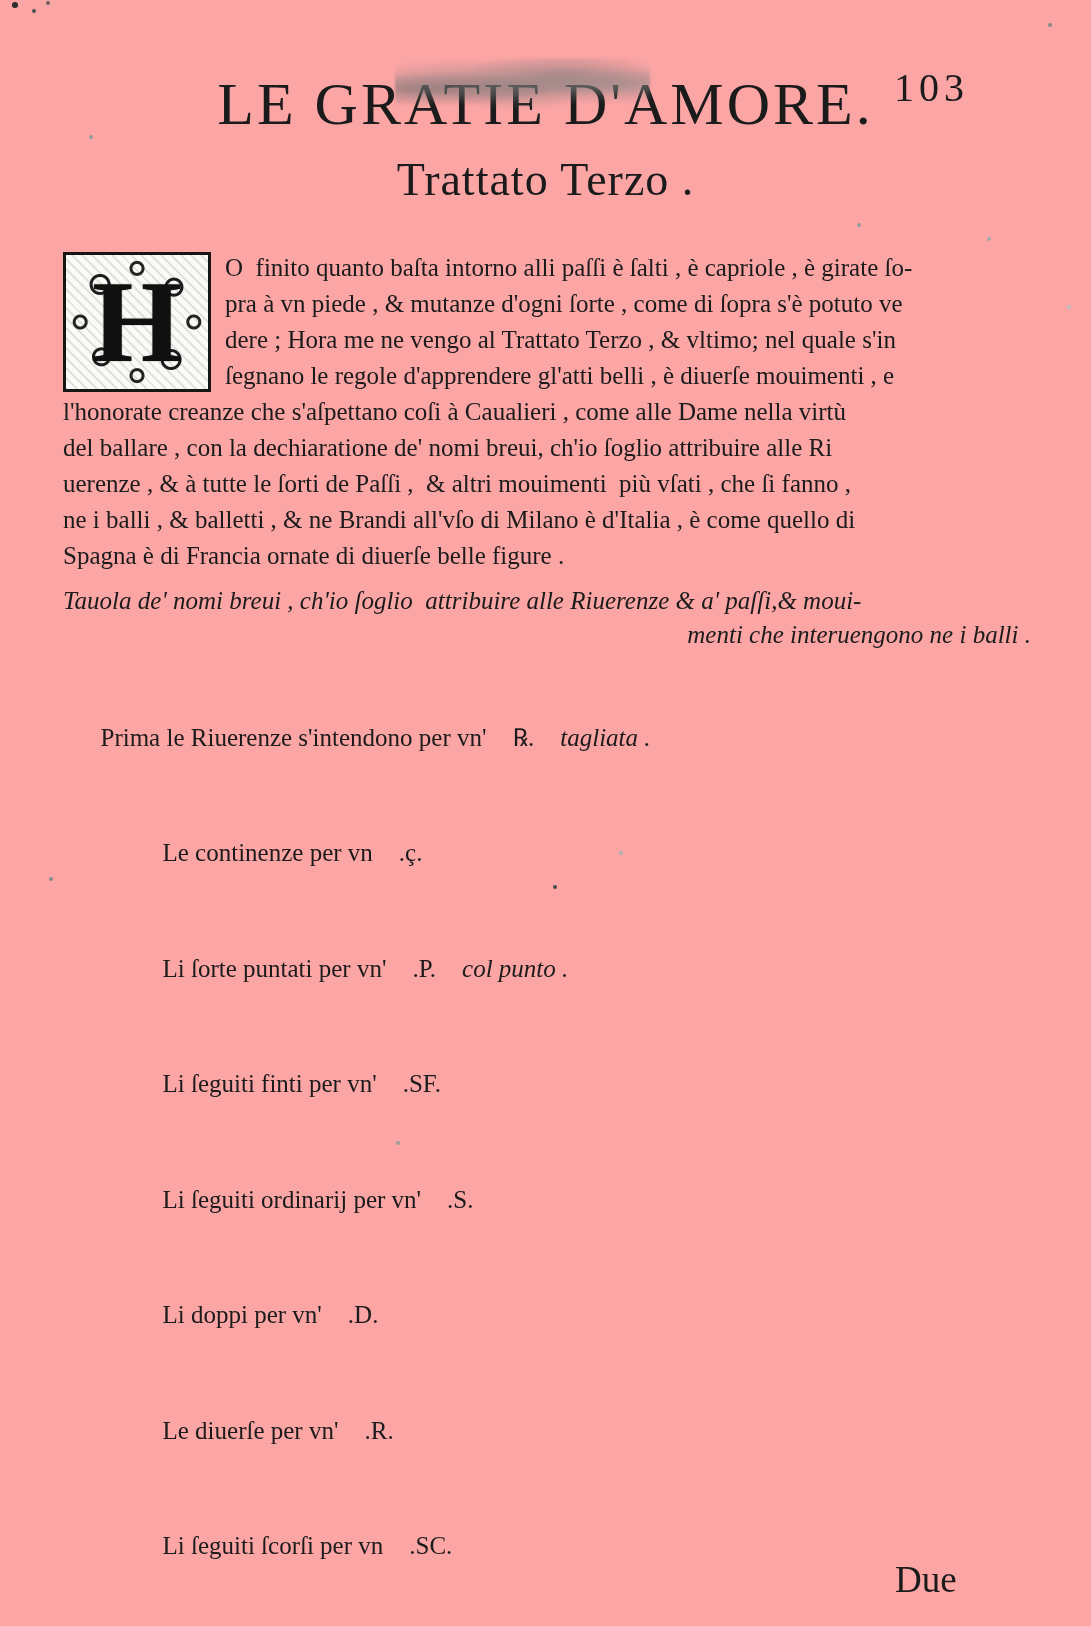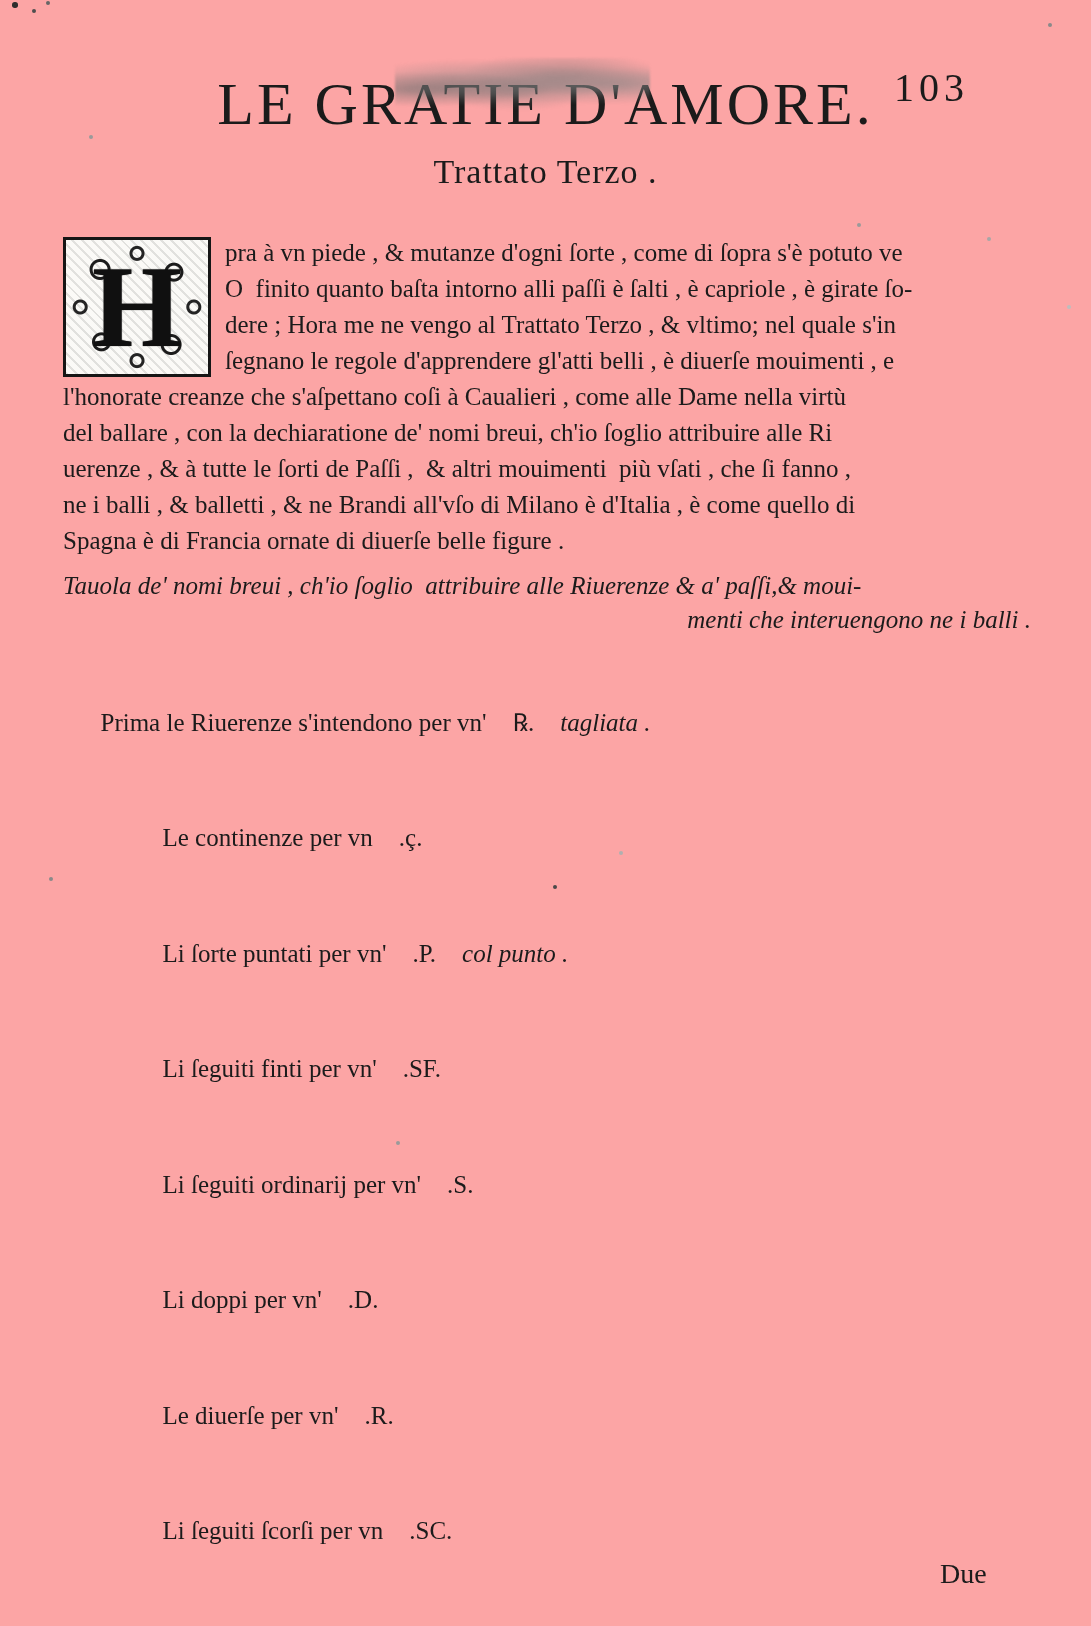--- a/index.html
+++ b/index.html
@@ -47,21 +47,21 @@
   }
   .title{
     margin:70px 50px 0 50px;
     text-align:center;
     font-size:60px;letter-spacing:3px;
     white-space:pre;font-weight:normal;
   }
   .subtitle{
     margin:14px 0 0 0;
     text-align:center;
-    font-size:34px;letter-spacing:1px;
+    font-size:46px;letter-spacing:1px;
     white-space:pre;font-weight:normal;
   }
   
   .opening{
     margin:44px 60px 0 63px;
     font-size:25px;line-height:36px;
   }
   .dropcap{
     float:left;width:148px;height:140px;margin:2px 14px 0 0;
     box-sizing:border-box;border:3px solid #161616;
@@ -96,43 +96,43 @@
   .abbrev{
     margin:28px 60px 0 63px;
     font-size:25px;line-height:38.5px;
   }
   .abbr-row{white-space:pre;}
   .abbr-row.item{padding-left:62px;}
   .abbr-symbol{margin-left:26px;}
   .abbr-suffix{margin-left:26px;font-style:italic;}
   
   .catchword{
-    position:absolute;top:1558px;left:940px;
-    font-size:28px;white-space:pre;
+    position:absolute;top:1558px;left:895px;
+    font-size:37px;white-space:pre;
   }
 </style>
 </head>
 <body>
 
 <div class="page">
 
   <div class="smudge"></div>
   <div class="specks"></div>
 
   <div class="page-number">103</div>
 
   <h1 class="title">LE GRATIE D'AMORE.</h1>
   <h2 class="subtitle">Trattato Terzo .</h2>
 
   <div class="opening">
     <div class="dropcap">
       <span class="dropcap-letter">H</span>
     </div>
+    <div class="pline">O  finito quanto baſta intorno alli paſſi è ſalti , è capriole , è girate ſo-</div>
     <div class="pline">pra à vn piede , &amp; mutanze d'ogni ſorte , come di ſopra s'è potuto ve</div>
-    <div class="pline">O  finito quanto baſta intorno alli paſſi è ſalti , è capriole , è girate ſo-</div>
     <div class="pline">dere ; Hora me ne vengo al Trattato Terzo , &amp; vltimo; nel quale s'in</div>
     <div class="pline">ſegnano le regole d'apprendere gl'atti belli , è diuerſe mouimenti , e</div>
     <div class="pline">l'honorate creanze che s'aſpettano coſi à Caualieri , come alle Dame nella virtù</div>
     <div class="pline">del ballare , con la dechiaratione de' nomi breui, ch'io ſoglio attribuire alle Ri</div>
     <div class="pline">uerenze , &amp; à tutte le ſorti de Paſſi ,  &amp; altri mouimenti  più vſati , che ſi fanno ,</div>
     <div class="pline">ne i balli , &amp; balletti , &amp; ne Brandi all'vſo di Milano è d'Italia , è come quello di</div>
     <div class="pline">Spagna è di Francia ornate di diuerſe belle figure .</div>
   </div>
 
   <div class="tavola">

